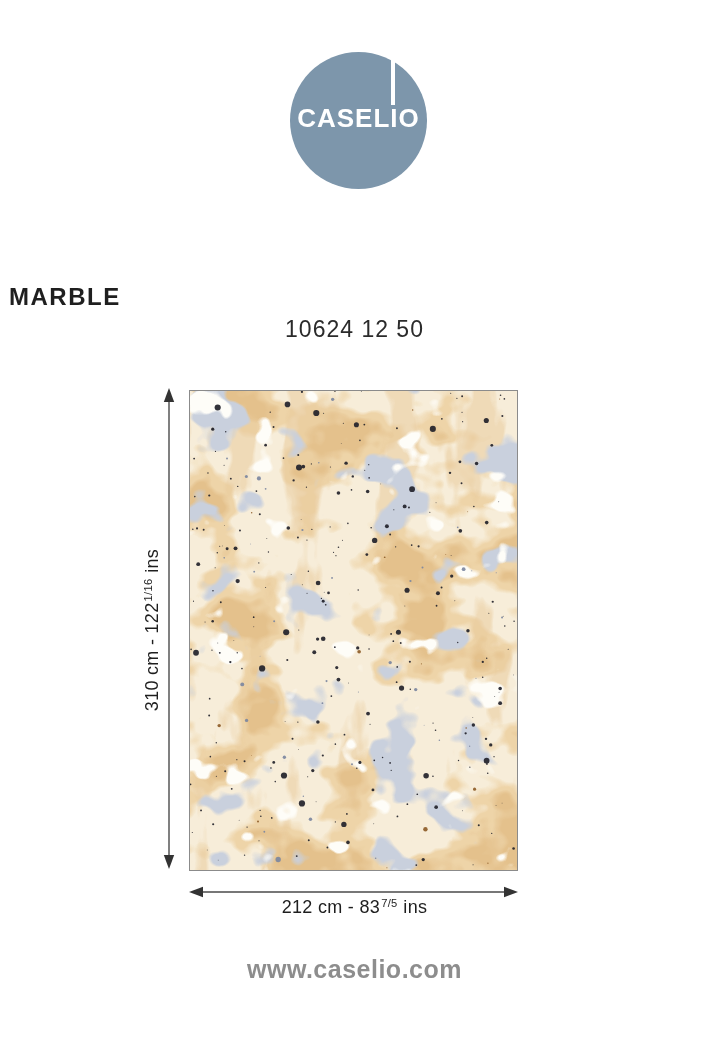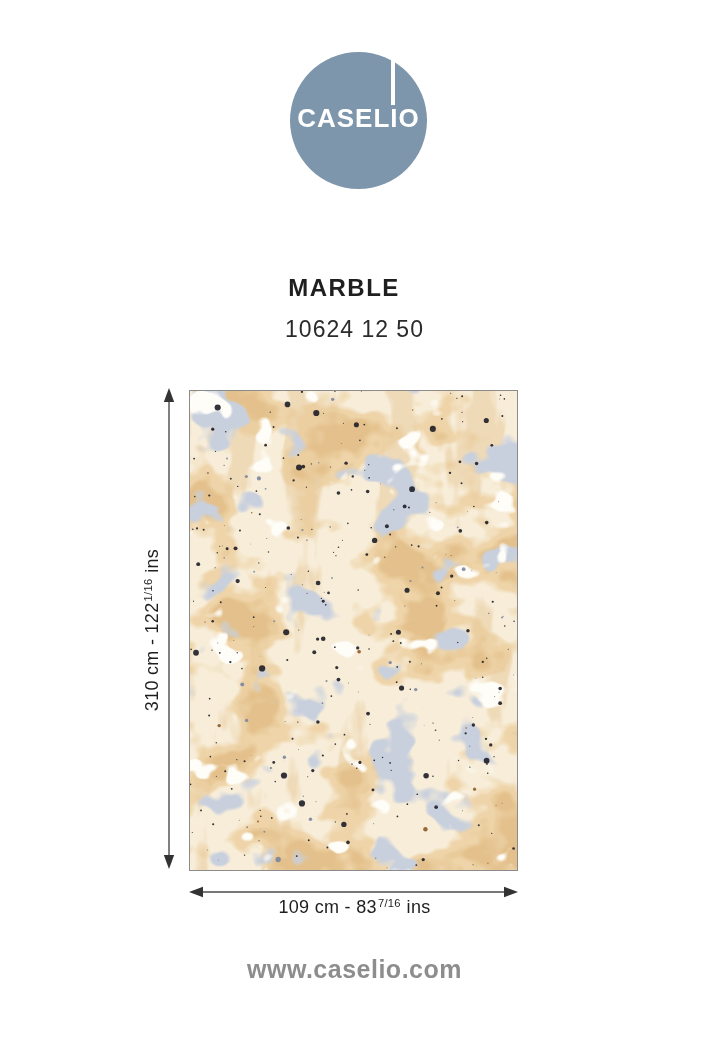--- a/index.html
+++ b/index.html
@@ -20,22 +20,22 @@
     text-align: center; color: #ffffff;
     font-size: 26px; line-height: 1; letter-spacing: 1px; font-weight: 700;
   }
   .logo-line {
     position: absolute; left: 101px; top: 5px;
     width: 4px; height: 48px; background: #ffffff;
   }
 
   
   .product-name {
-    position: absolute; left: 0; top: 276px; width: 688px; margin: 0;
-    text-align: center; font-size: 24px; line-height: 1; font-weight: 700;
+    position: absolute; left: 0; top: 276px; width: 688px; margin: 9px;
+    text-align: left; font-size: 24px; line-height: 1; font-weight: 700;
     letter-spacing: 1.5px; color: #1f1f1f;
   }
   .product-ref {
     position: absolute; left: 0; top: 316px; width: 709px;
     text-align: center; font-size: 23px; line-height: 1.2; font-weight: 400;
     letter-spacing: 1px; color: #2b2b2b;
   }
 
   
   .swatch {
@@ -457,20 +457,20 @@
       </svg>
     </div>
 
     <svg class="h-arrow" width="329" height="14" viewBox="0 0 329 14">
       <line x1="11" y1="7" x2="318" y2="7" stroke="#4a4a4a" stroke-width="1.4"></line>
       <polygon points="0,7 14,1.8 14,12.2" fill="#333333"></polygon>
       <polygon points="329,7 315,1.8 315,12.2" fill="#333333"></polygon>
     </svg>
 
     <div class="dim-label h-label">
-      <span>109 cm - 83</span><span class="frac">7/16</span><span class="unit">ins</span>
+      <span>212 cm - 83</span><span class="frac">7/5</span><span class="unit">ins</span>
     </div>
 
   </div>
 
   <div class="website">www.caselio.com</div>
 
 </div>
 
 </body></html>

